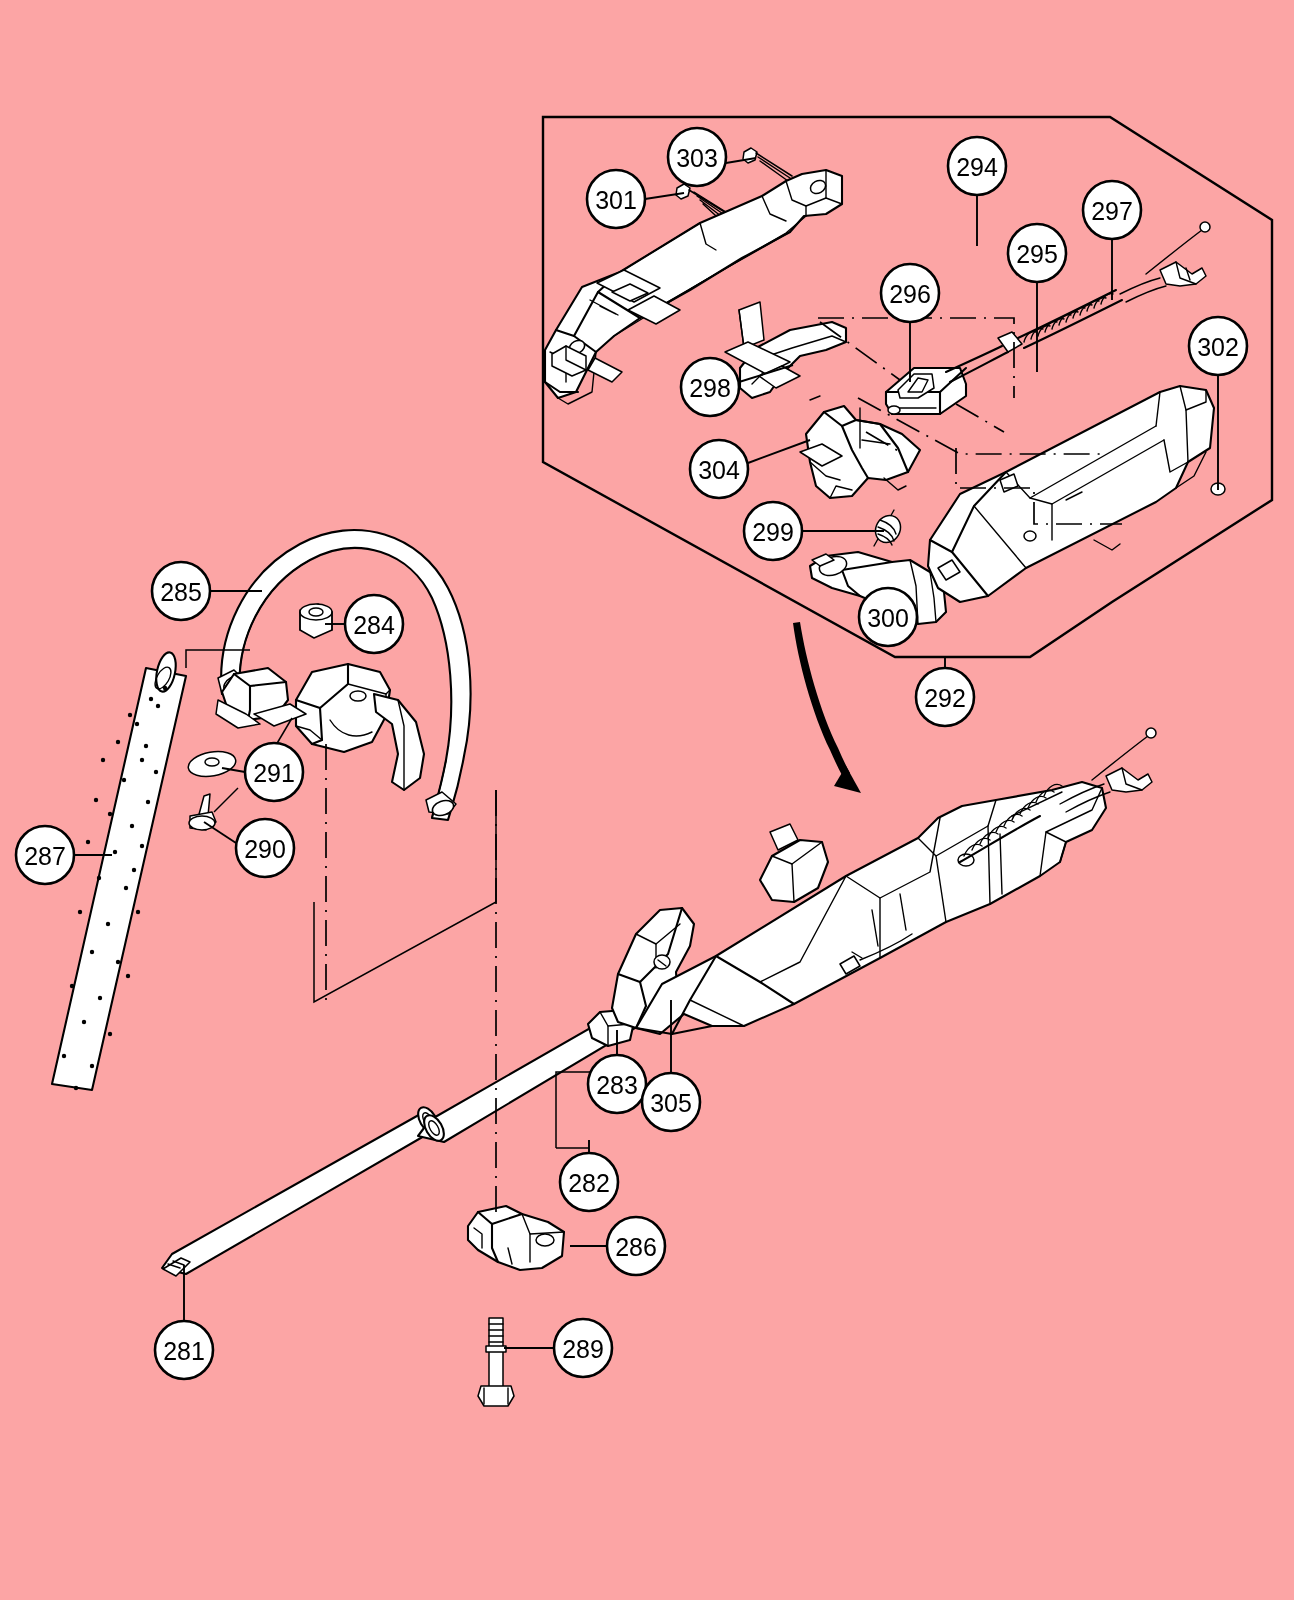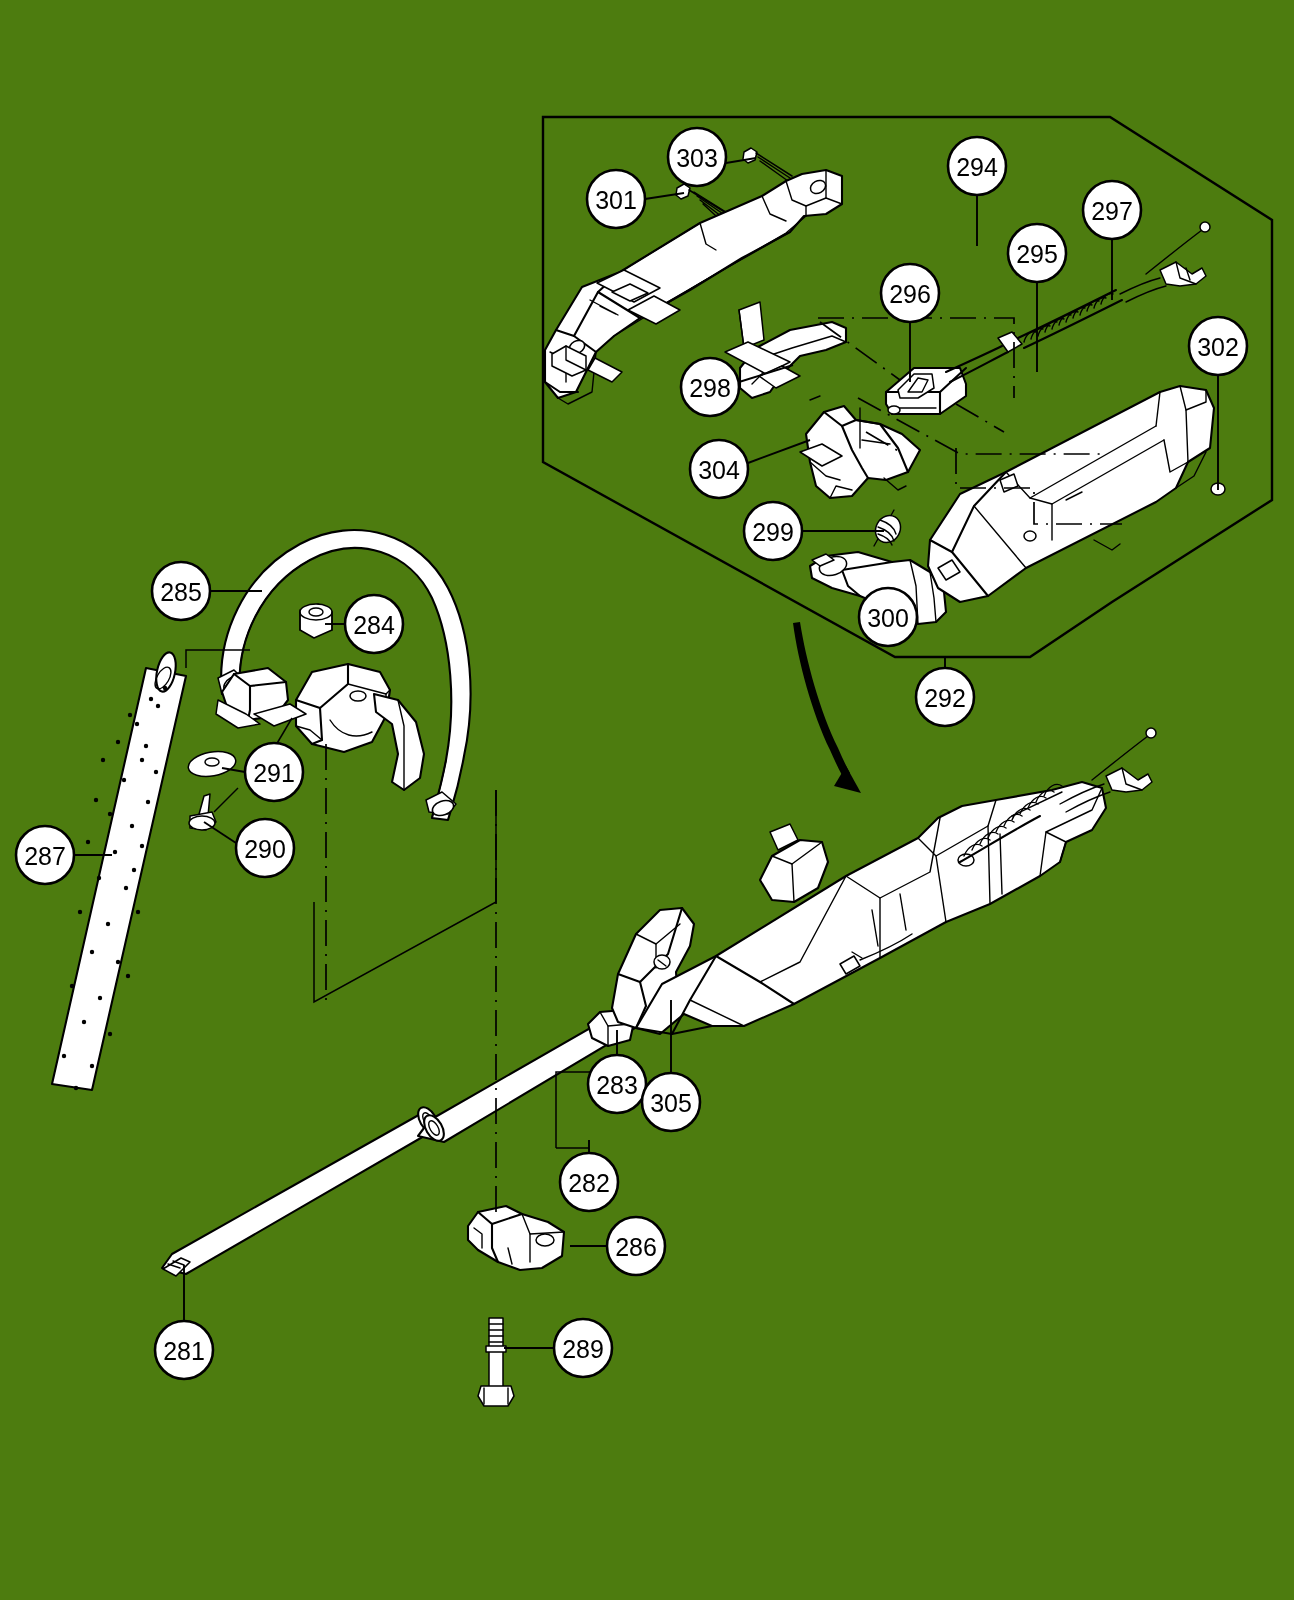--- a/index.html
+++ b/index.html
@@ -1,17 +1,17 @@
 <!DOCTYPE html>
 <html><head>
 <meta charset="utf-8">
 <style>
   html,body{margin:0;padding:0;background:#ffffff;}
   body{width:1294px;height:1600px;overflow:hidden;font-family:"Liberation Sans",sans-serif;}
-  #stage{position:relative;width:1294px;height:1600px;background:#4d7c0f;}
+  #stage{position:relative;width:1294px;height:1600px;background:#fca5a5;}
   svg#diagram{position:absolute;left:0;top:0;width:1294px;height:1600px;display:block;}
   .ln{fill:none;stroke:#000;stroke-width:2.1;stroke-linecap:round;stroke-linejoin:round;}
   .ln-t{fill:none;stroke:#000;stroke-width:1.4;stroke-linecap:round;stroke-linejoin:round;}
   .panel{fill:none;stroke:#000;stroke-width:2.4;stroke-linejoin:miter;}
   .leader{fill:none;stroke:#000;stroke-width:1.9;stroke-linecap:butt;}
   .dashdot{fill:none;stroke:#000;stroke-width:1.7;stroke-dasharray:26 8 2 8;stroke-linecap:butt;}
   .constr{fill:none;stroke:#000;stroke-width:1.5;stroke-linecap:butt;}
   .balloon-c{fill:#ffffff;stroke:#000;stroke-width:2.6;}
   .balloon-t{font-family:"Liberation Sans",sans-serif;font-size:25px;fill:#000;
              text-anchor:middle;dominant-baseline:central;letter-spacing:0px;}

